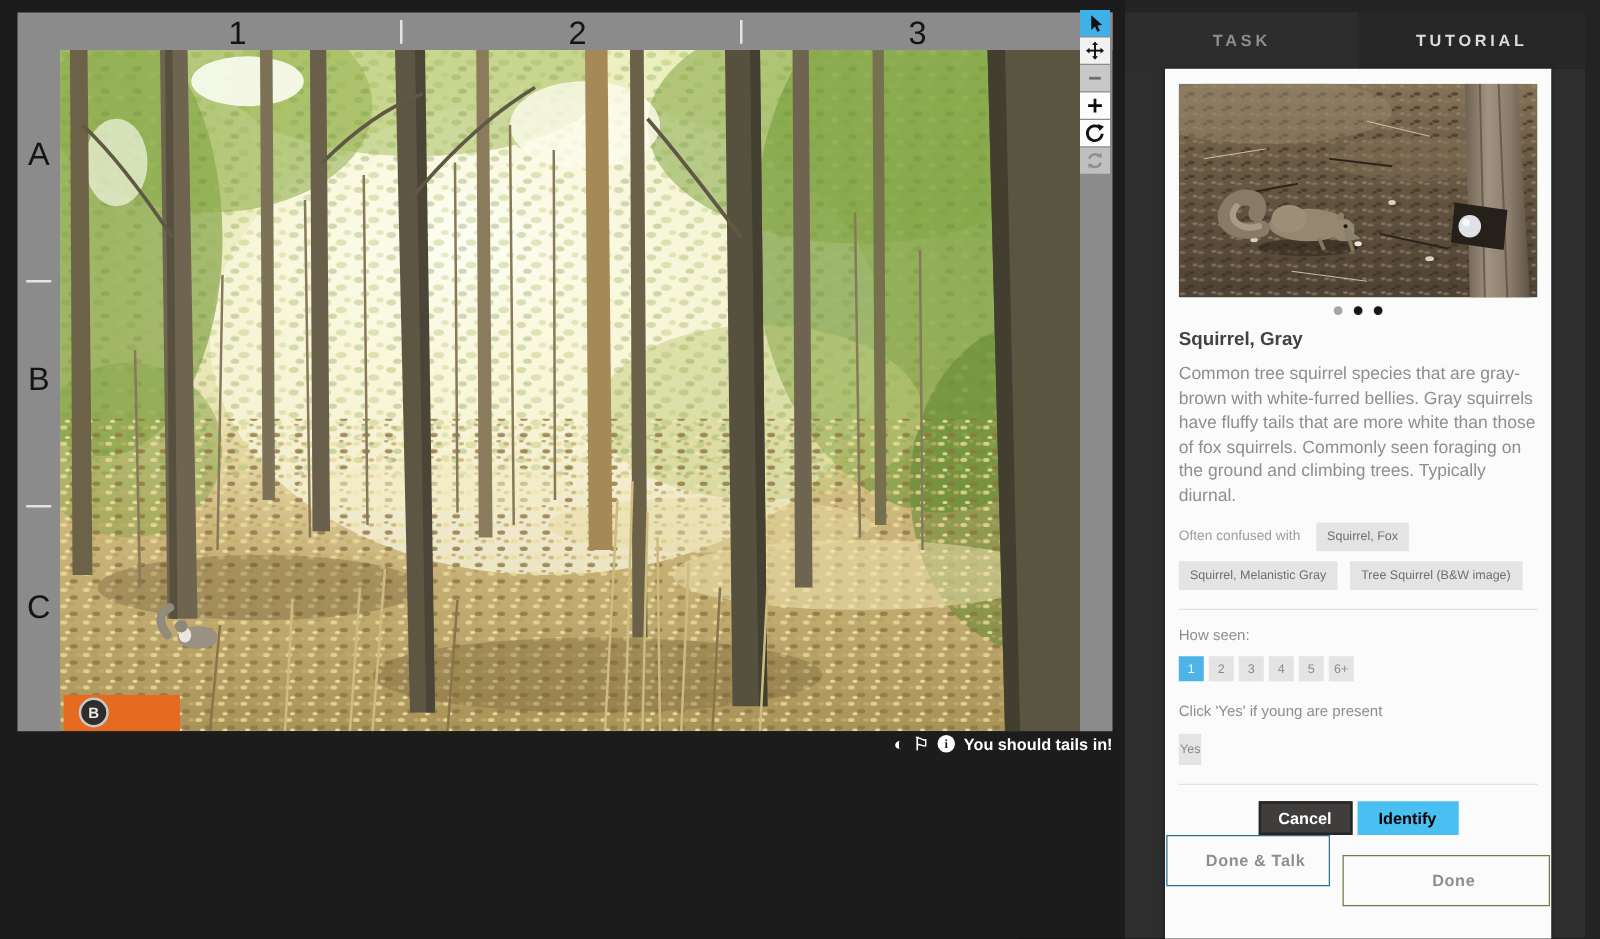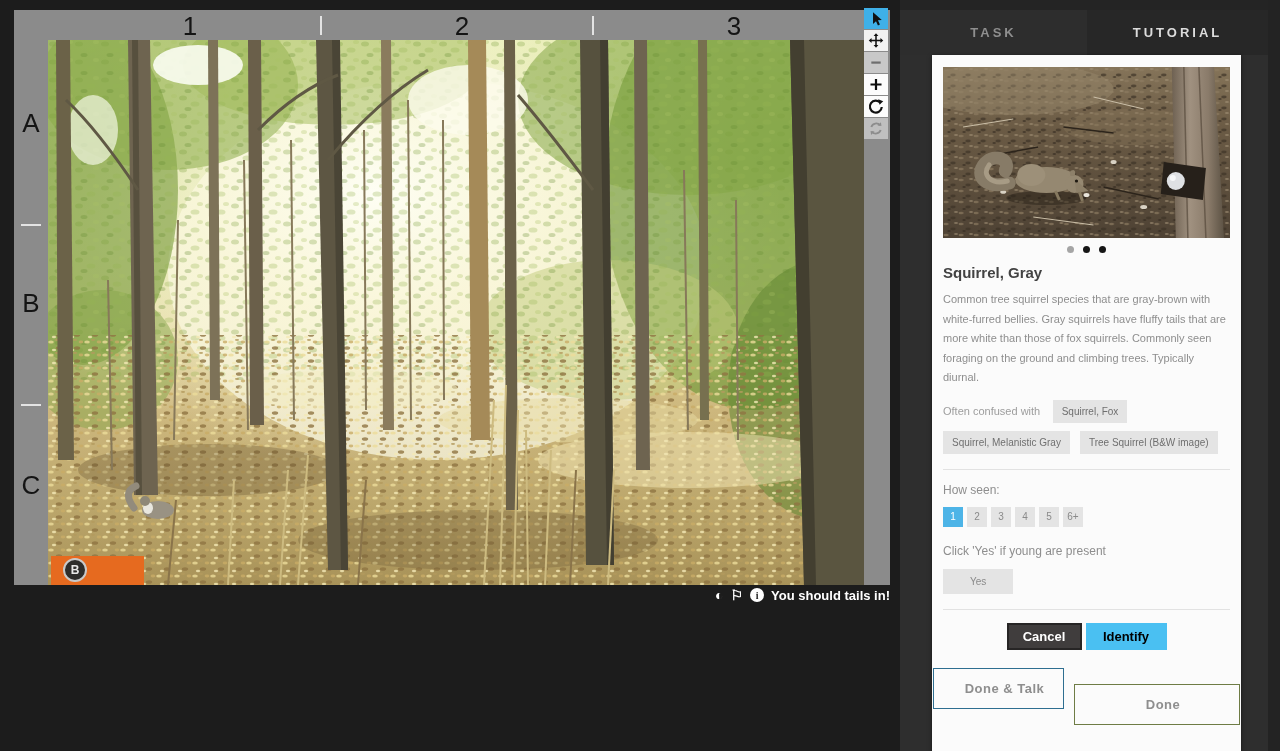--- a/index.html
+++ b/index.html
@@ -47,34 +47,34 @@
 
   .card { position:absolute; left:32px; top:55px; width:309px; height:716px; background:#fbfbfb;
           box-shadow:0 1px 4px rgba(0,0,0,.55); padding:12px 11px; }
   .thumb { width:287px; height:171px; }
   .thumb svg { display:block; width:100%; height:100%; }
   .dots { text-align:center; margin:6px 0 11px; line-height:7px; }
   .dot { display:inline-block; width:7px; height:7px; border-radius:50%; margin:0 2.5px; cursor:pointer; }
   .dot-active { background:#a5a5a5; }
   .dot-idle { background:#161616; }
   .species-title { font-size:15px; font-weight:bold; color:#424242; margin:2px 0 9px; }
-  .species-desc { font-size:11px; color:#8e8e8e; line-height:19.5px; margin-bottom:12px; }
+  .species-desc { font-size:14px; color:#8e8e8e; line-height:19.5px; margin-bottom:12px; }
   .confused-label { font-size:11px; color:#9d9d9d; }
   .chip { display:inline-block; background:#e4e4e4; color:#6f6f6f; font-size:10px;
           padding:6px 9px; border:none; cursor:pointer; }
   .chip-row2 { margin-top:8px; display:flex; gap:10px; }
   .card hr { border:none; border-top:1px solid #e2e2e2; margin:15px 0 13px; }
   .howmany-label, .young-label { font-size:12px; color:#8e8e8e; }
   .counts { margin-top:10px; display:flex; gap:4px; }
   .count-btn { width:20px; height:20px; border:none; background:#e4e4e4; color:#8a8a8a;
                font-size:10px; cursor:pointer; }
   .count-btn.selected { background:#4db4e7; color:#fff; }
   .young-label { margin-top:17px; }
   .yes-btn { margin-top:11px; background:#e4e4e4; color:#8a8a8a; font-size:10px;
-             padding:7px 27px; border:none; cursor:pointer; }
+             padding:7px 1px; border:none; cursor:pointer; }
   .actions { display:flex; justify-content:center; gap:4px; margin-top:1px; }
   .cancel-btn { width:75px; height:27px; background:#403d3d; color:#fff; font-size:13px;
                 font-weight:bold; border:2px solid #272525; cursor:pointer; }
   .identify-btn { width:81px; height:27px; background:#4ac0f2; color:#000000; font-size:13px;
                   font-weight:bold; border:none; cursor:pointer; }
 
   .footer-btn { position:absolute; height:41px; background:transparent; color:#8e8e8e;
                 font-size:13px; font-weight:bold; letter-spacing:.5px; cursor:pointer;padding-left:12px; }
   .done-talk-btn { left:33px; top:668px; width:131px; border:1px solid #2e6e90; }
   .done-btn { left:174px; top:668px; width:166px; border:1px solid #6e7c45;margin-top:16px; }

